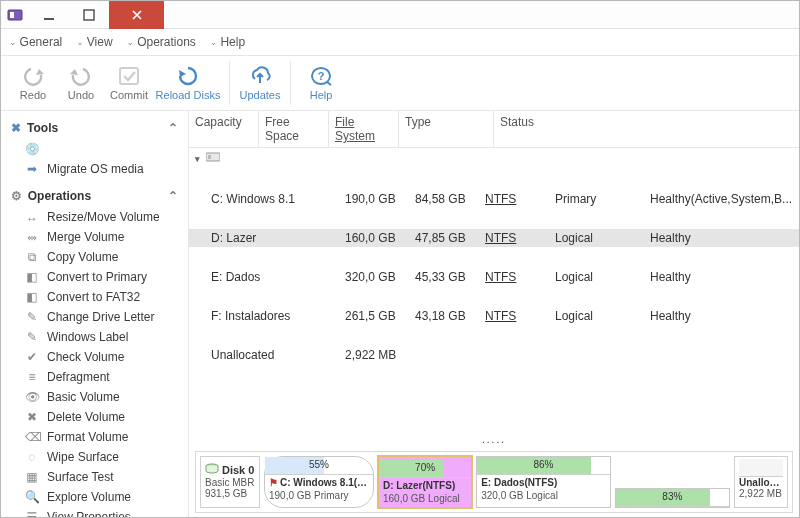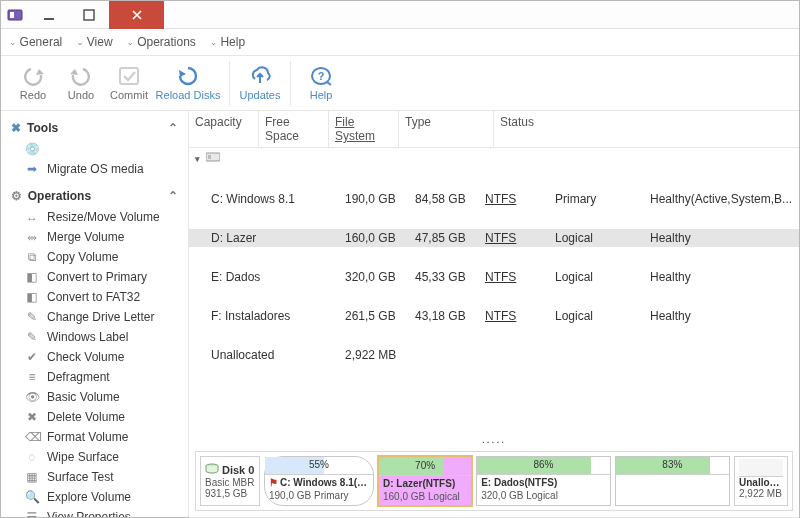--- a/index.html
+++ b/index.html
@@ -379,21 +379,21 @@
             <div class="dm-part" style="width: 140px;">
               <div class="bar">
                 <div class="fill green" style="width:86%"></div>
                 <span class="pct">86%</span>
               </div>
               <div class="txt">
                 <div class="n">E: Dados(NTFS)</div>
                 <div style="color:#555">320,0 GB Logical</div>
               </div>
             </div>
-            <div class="dm-part" style="width: 120px;">
+            <div class="dm-part" style="width: 120px; margin-top: 32px;">
               <div class="bar">
                 <div class="fill green" style="width:83%"></div>
                 <span class="pct">83%</span>
               </div>
             </div>
           </div>
         <div class="dm-unalloc">
           <div style="height:18px;border-bottom:1px solid #cfcfcf;background:#f5f5f5"></div>
           <div class="n">Unalloca...</div>
           <div style="color:#555">2,922 MB</div>

